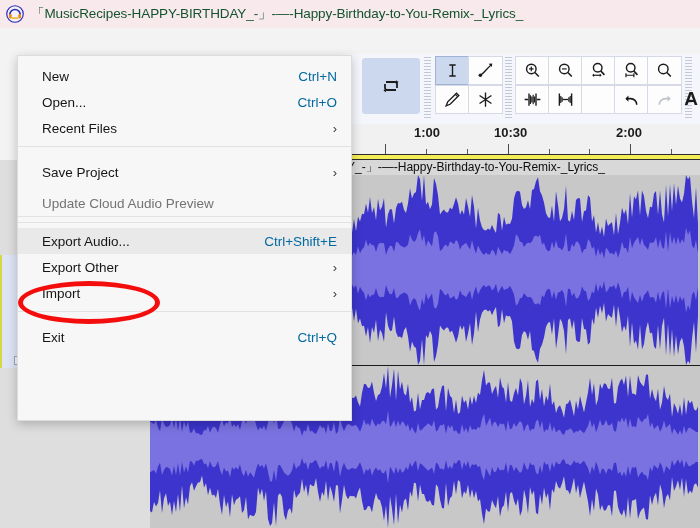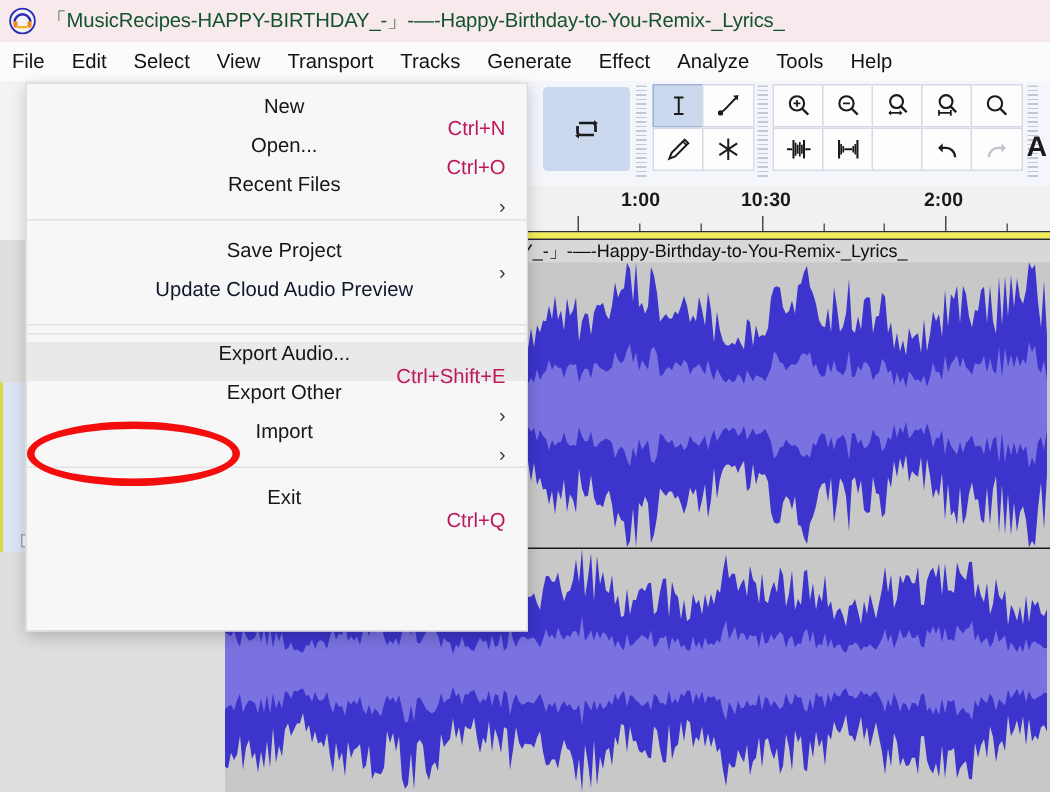--- a/index.html
+++ b/index.html
@@ -115,27 +115,27 @@
   .hslider .thumb{position:absolute;right:6px;top:-1px;width:2px;height:9px;background:#7a8499;}
 
   
   .dropdown{
     position:absolute;left:17px;top:55px;width:333px;height:364px;
     background:#f7f7f7;border:1px solid #dcdcdc;
     box-shadow:0 3px 10px rgba(0,0,0,.22);
   }
   .dd-item{
     position:relative;height:26px;display:flex;align-items:center;
-    padding:0 14px 0 24px;font-size:13.5px;color:#161616;white-space:nowrap;flex-direction:column;
+    padding:0 14px 0 24px;font-size:13.5px;color:#161616;white-space:nowrap;
   }
   .dd-item .accel{
-    margin-left:auto;font-size:13.5px;color:#be185d;
+    margin-left:auto;font-size:13.5px;color:#0369a1;
   }
   .dd-item .chev{margin-left:auto;font-size:13px;color:#3a3a3a;}
-  .dd-item.disabled{color:#0f172a;}
+  .dd-item.disabled{color:#737373;align-items:flex-end;}
   .dd-item.hover{background:#e9e9e9;}
   .dd-sep{height:1px;background:#e2e2e2;margin:5px 0 5px 0;}
   .dd-gap{height:7px;}
 
   
   .annot{
     position:absolute;left:18px;top:281px;width:132px;height:33px;
     border:5px solid #f40d0d;border-radius:50%;pointer-events:none;
   }
 </style>
@@ -150,33 +150,20 @@
         <circle cx="12" cy="12" r="11" fill="#f2f2f7" stroke="#2b2bb5" stroke-width="1.6"></circle>
         <path d="M5 13a7 7 0 0 1 14 0" fill="none" stroke="#2b2bb5" stroke-width="2.2"></path>
         <rect x="4" y="12" width="3.6" height="6" rx="1.6" fill="#f08a1e"></rect>
         <rect x="16.4" y="12" width="3.6" height="6" rx="1.6" fill="#f08a1e"></rect>
         <path d="M7.5 16.5h9v2h-9z" fill="#f0b21e"></path>
       </svg>
     </span>
     <span class="title-text">「MusicRecipes-HAPPY-BIRTHDAY_-」-—-Happy-Birthday-to-You-Remix-_Lyrics_</span>
   </div>
 
-  <div class="menubar">
-    <span class="mi first">File</span>
-    <span class="mi">Edit</span>
-    <span class="mi">Select</span>
-    <span class="mi">View</span>
-    <span class="mi">Transport</span>
-    <span class="mi">Tracks</span>
-    <span class="mi">Generate</span>
-    <span class="mi">Effect</span>
-    <span class="mi">Analyze</span>
-    <span class="mi">Tools</span>
-    <span class="mi">Help</span>
-  </div>
 
   <div class="toolbar">
     <div class="tb-vline" style="left:6px;"></div>
     <div class="btn-loop">
       <svg viewBox="0 0 24 24" width="24" height="24">
         <path d="M7 8h9a2 2 0 0 1 2 2v4" fill="none" stroke="#1b1b1b" stroke-width="1.8"></path>
         <path d="M17 6.2 19.6 8 17 9.8z" fill="#1b1b1b"></path>
         <path d="M17 16H8a2 2 0 0 1-2-2v-4" fill="none" stroke="#1b1b1b" stroke-width="1.8"></path>
         <path d="M7 18.3 4.4 16.5 7 14.7z" fill="#1b1b1b"></path>
       </svg>

